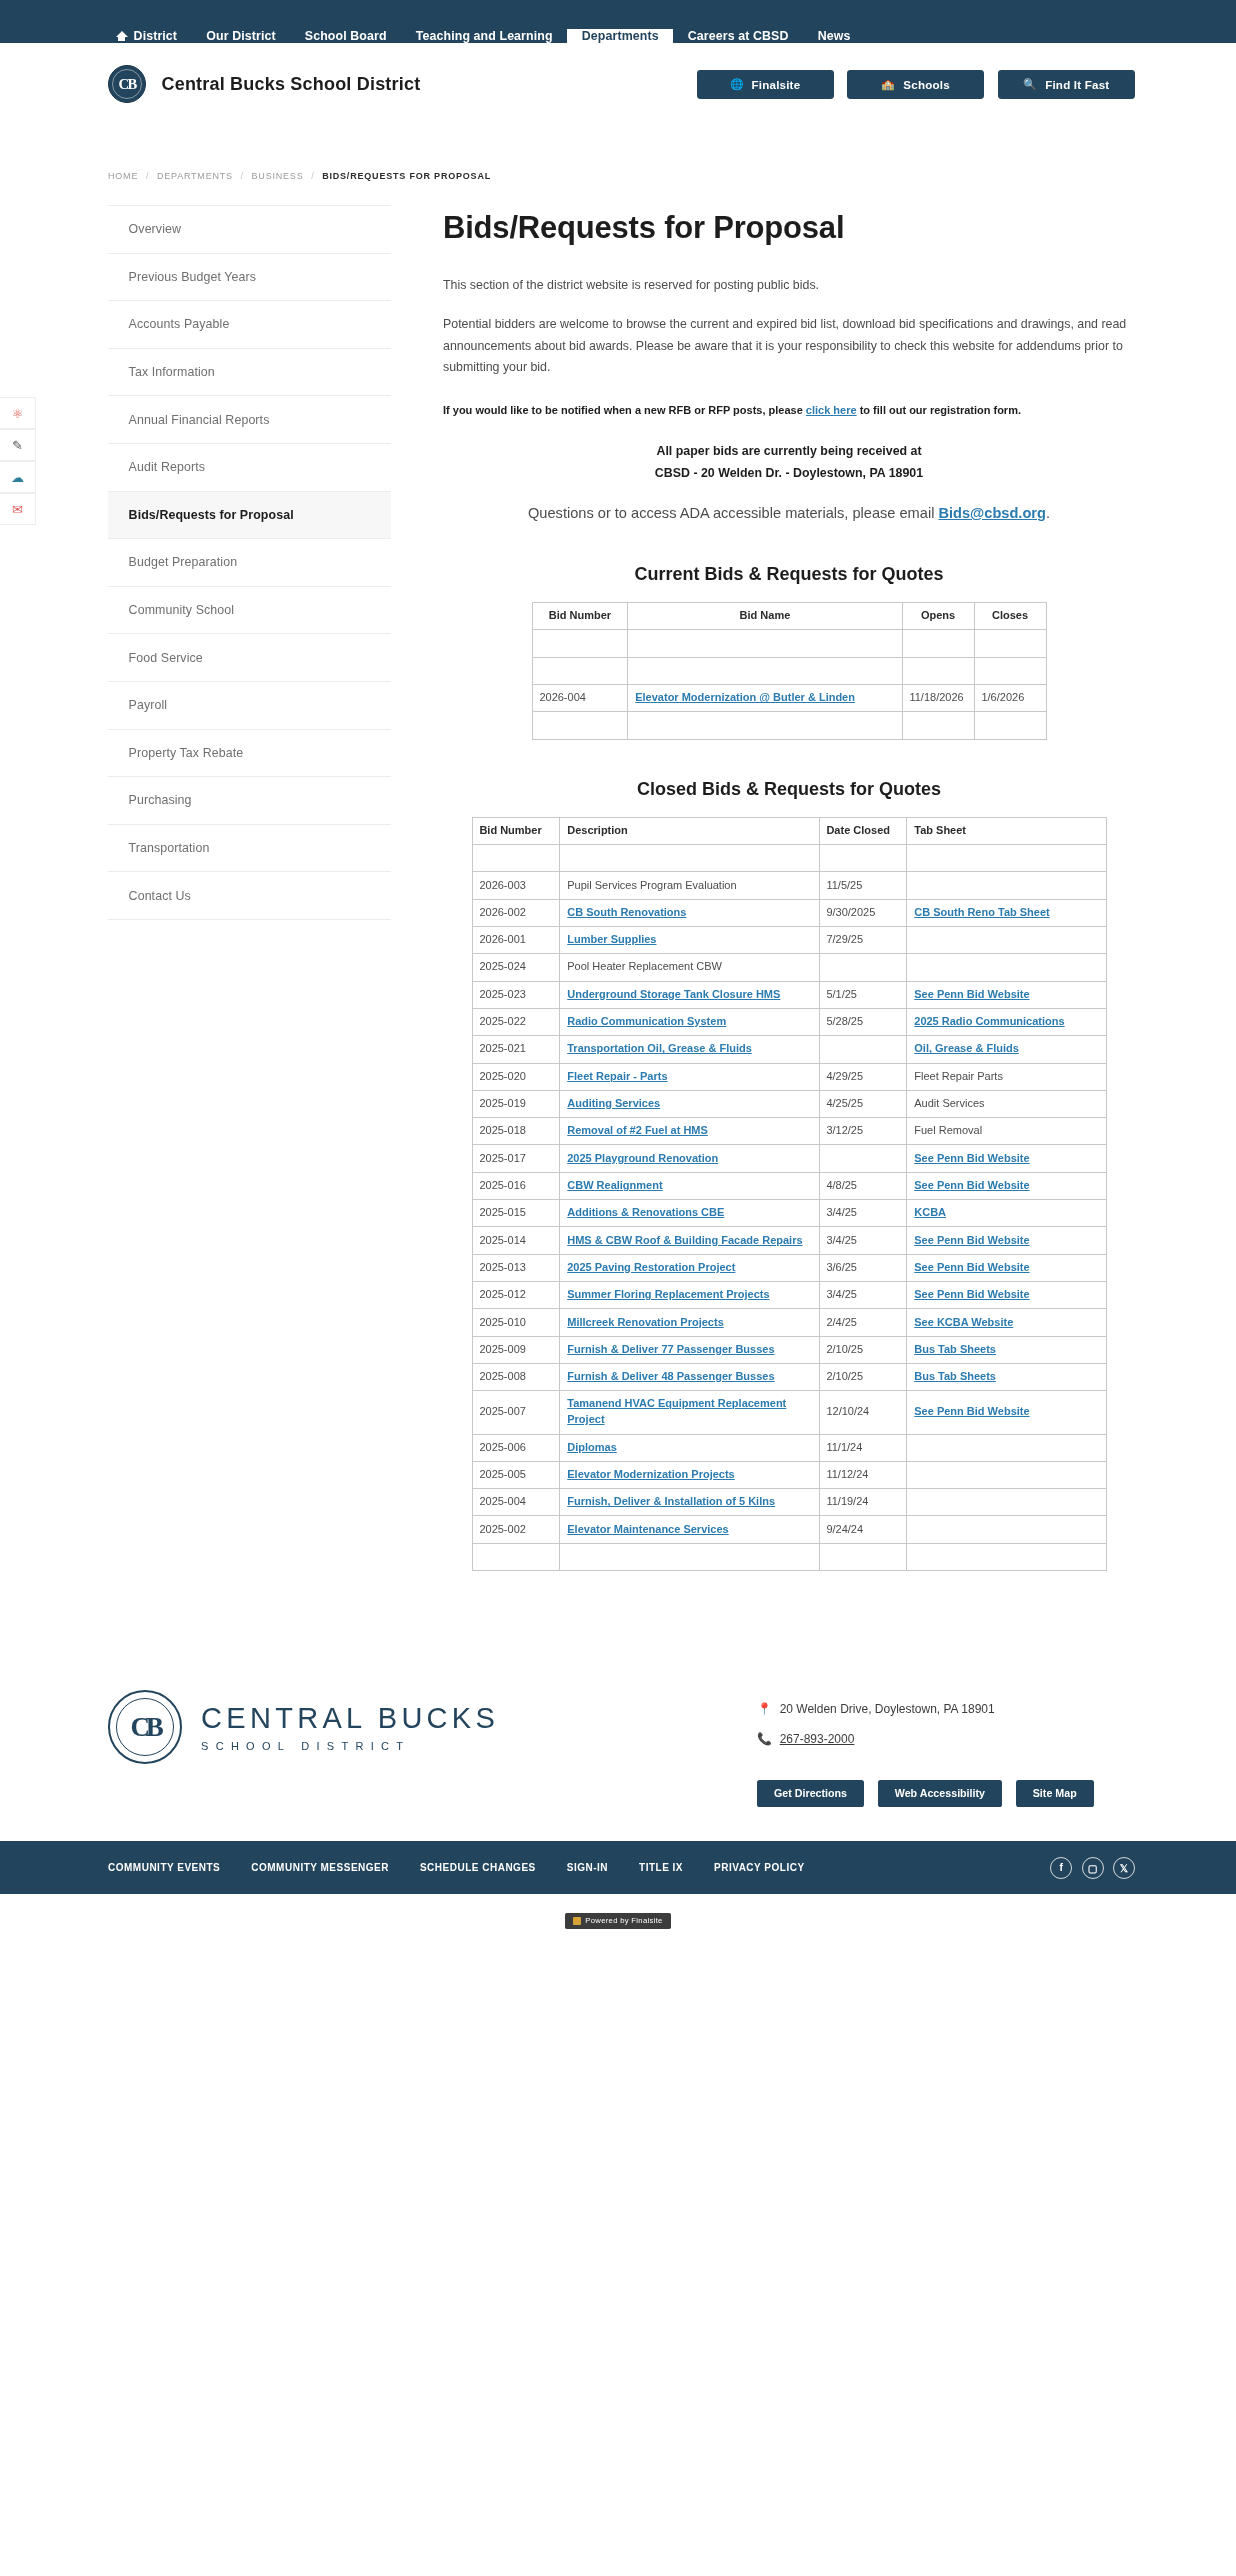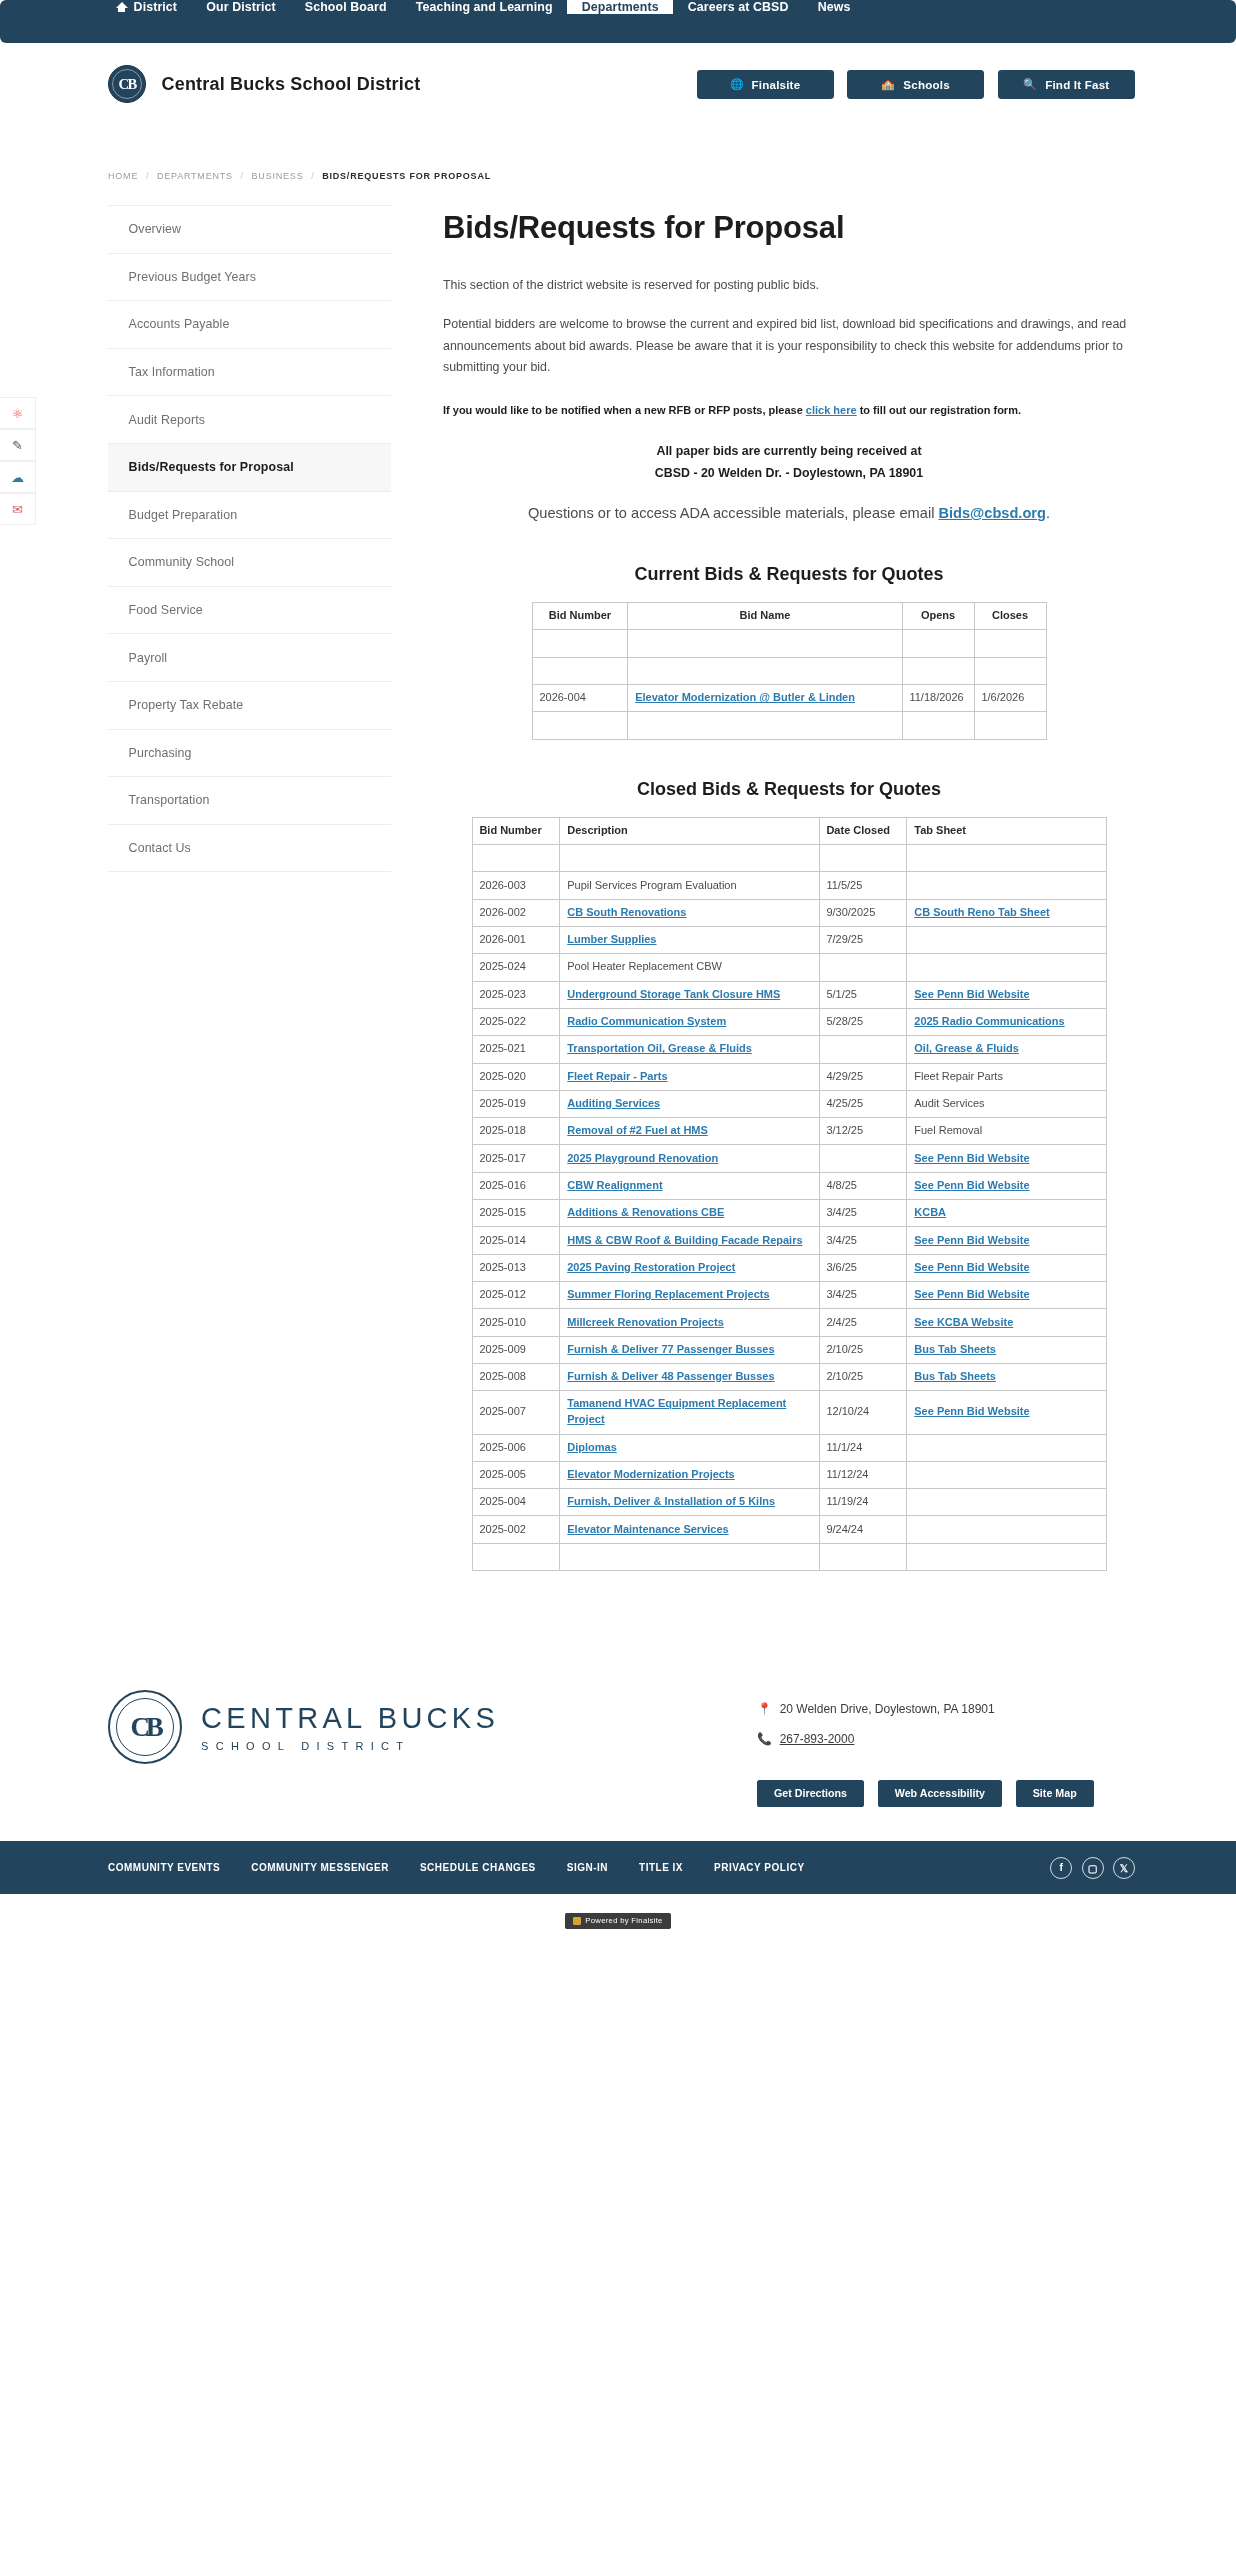--- a/index.html
+++ b/index.html
@@ -10,23 +10,22 @@
     background:#ffffff;
     color:#333;
     -webkit-font-smoothing:antialiased;
   }
 
   
   .topnav {
     background:#22445c;
     height:43px;
     display:flex;
-    align-items:flex-start;
+    align-items:flex-end;
     padding-left:101px;
-    border-radius:6px;
   }
   .topnav-item {
     display:flex;
     align-items:center;
     gap:6px;
     padding:0 14.6px;
     color:#ffffff;
     font-size:12.4px;
     font-weight:700;
     letter-spacing:0.1px;
@@ -422,20 +421,21 @@
   </div>
 </div>
 
 <div class="layout">
 
   <aside class="sidebar">
       <div class="side-item"><span>Overview</span></div>
       <div class="side-item"><span>Previous Budget Years</span></div>
       <div class="side-item"><span>Accounts Payable</span></div>
       <div class="side-item"><span>Tax Information</span></div>
+      <div class="side-item"><span>Annual Financial Reports</span></div>
       <div class="side-item"><span>Audit Reports</span></div>
       <div class="side-item active"><span>Bids/Requests for Proposal</span></div>
       <div class="side-item"><span>Budget Preparation</span></div>
       <div class="side-item"><span>Community School</span></div>
       <div class="side-item"><span>Food Service</span></div>
       <div class="side-item"><span>Payroll</span></div>
       <div class="side-item"><span>Property Tax Rebate</span></div>
       <div class="side-item"><span>Purchasing</span></div>
       <div class="side-item"><span>Transportation</span></div>
       <div class="side-item"><span>Contact Us</span></div>

